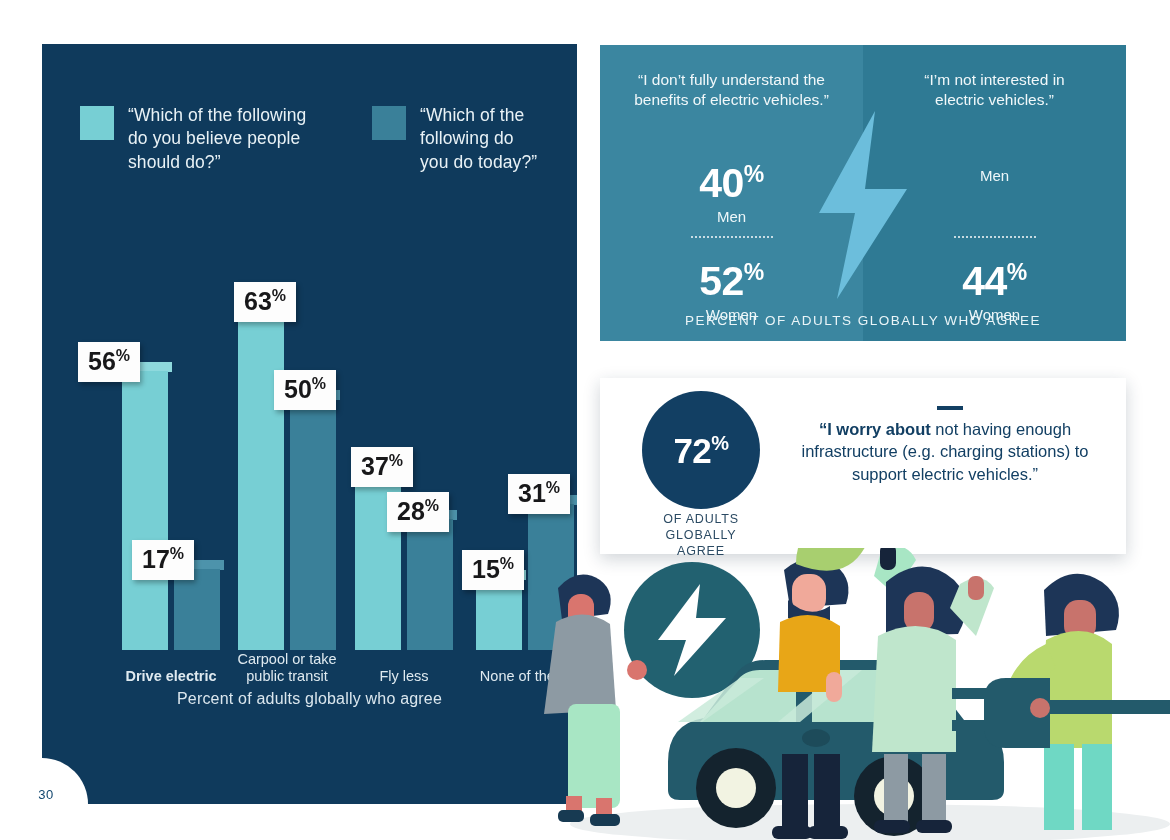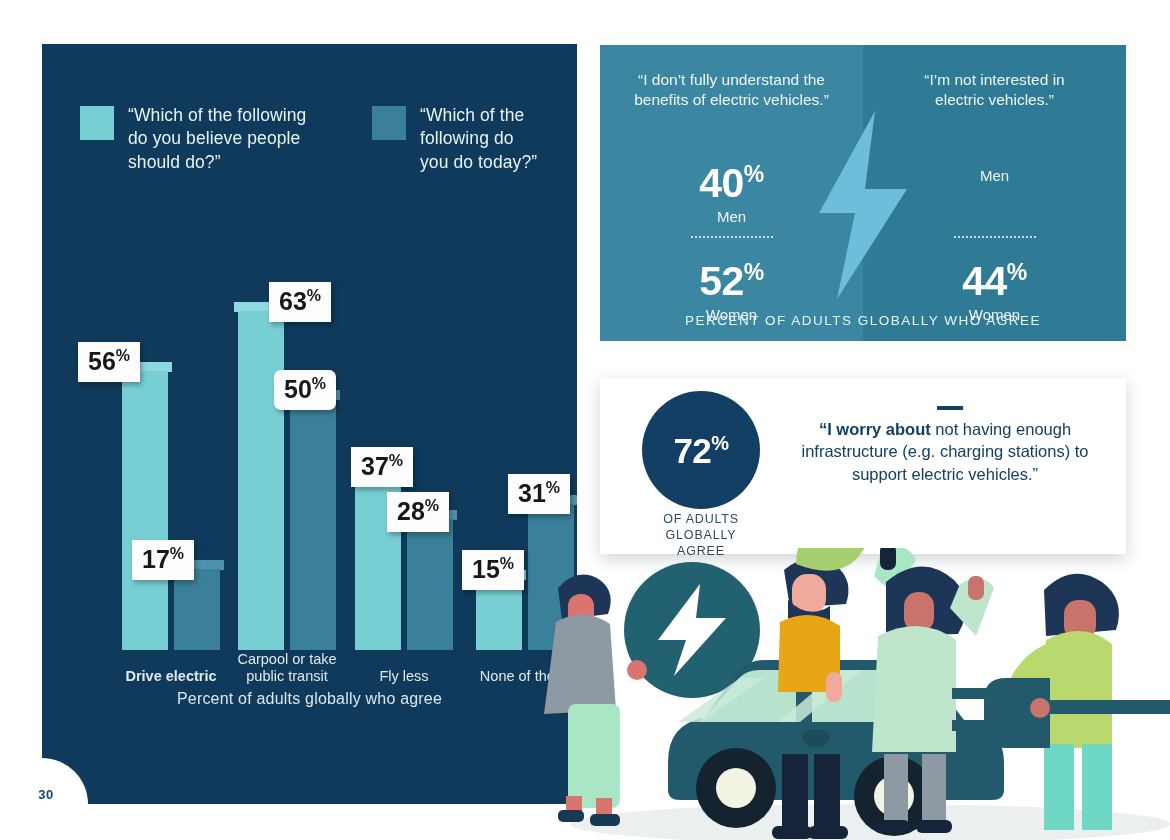--- a/index.html
+++ b/index.html
@@ -55,21 +55,21 @@
     position:absolute; left:0; right:0; bottom:96px; text-align:center;
     color:#dbe7ee; font-size:16px; letter-spacing:.2px;
   }
   
   #page-notch{
     position:absolute; left:0; bottom:0; width:46px; height:46px;
     background:#ffffff; border-top-right-radius:46px;
   }
   #page-number{
     position:absolute; left:46px; bottom:38px; transform:translateX(-50%);
-    color:#12476f; font-size:13px; font-weight:bold; letter-spacing:.5px;
+    color:#12476f; font-size:13px; font-weight:normal; letter-spacing:.5px;
   }
 
   
   #teal-panel{
     position:absolute; left:600px; top:45px; width:526px; height:296px;
     background:#3b86a0; overflow:hidden;
   }
   #teal-right-wash{ position:absolute; right:0; top:0; width:263px; height:100%; background:#2f7a94; }
   .bolt-wrap{ position:absolute; left:50%; top:60px; transform:translateX(-50%); width:120px; height:200px; }
   .teal-col{ position:absolute; top:0; width:263px; height:100%; }
@@ -158,22 +158,22 @@
 
       <div class="group" style="left:186px; width:118px;">
         <div class="bar light" style="left:6px; width:54px; height:348px;">
           <span class="cap"></span>
           <span class="stem"></span>
         </div>
         <div class="bar dark" style="left:58px; width:54px; height:260px;">
           <span class="cap"></span>
           <span class="stem"></span>
         </div>
-        <div class="vlabel" style="left:6px; bottom:328px;margin-left:35px;">63<sup>%</sup></div>
-        <div class="vlabel" style="left:46px; bottom:240px;border-radius:7px;">50<sup>%</sup></div>
+        <div class="vlabel" style="left:6px; bottom:328px;">63<sup>%</sup></div>
+        <div class="vlabel" style="left:46px; bottom:240px;">50<sup>%</sup></div>
       </div>
 
       <div class="group" style="left:303px; width:118px;">
         <div class="bar light" style="left:6px; width:54px; height:183px;">
           <span class="cap"></span>
           <span class="stem"></span>
         </div>
         <div class="bar dark" style="left:58px; width:54px; height:140px;">
           <span class="cap"></span>
           <span class="stem"></span>

